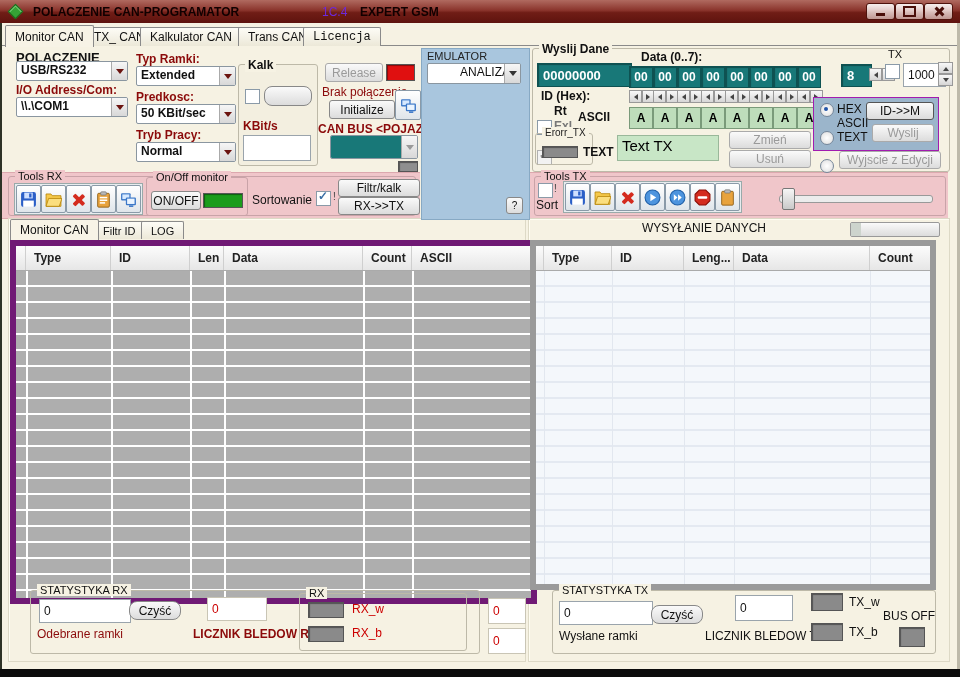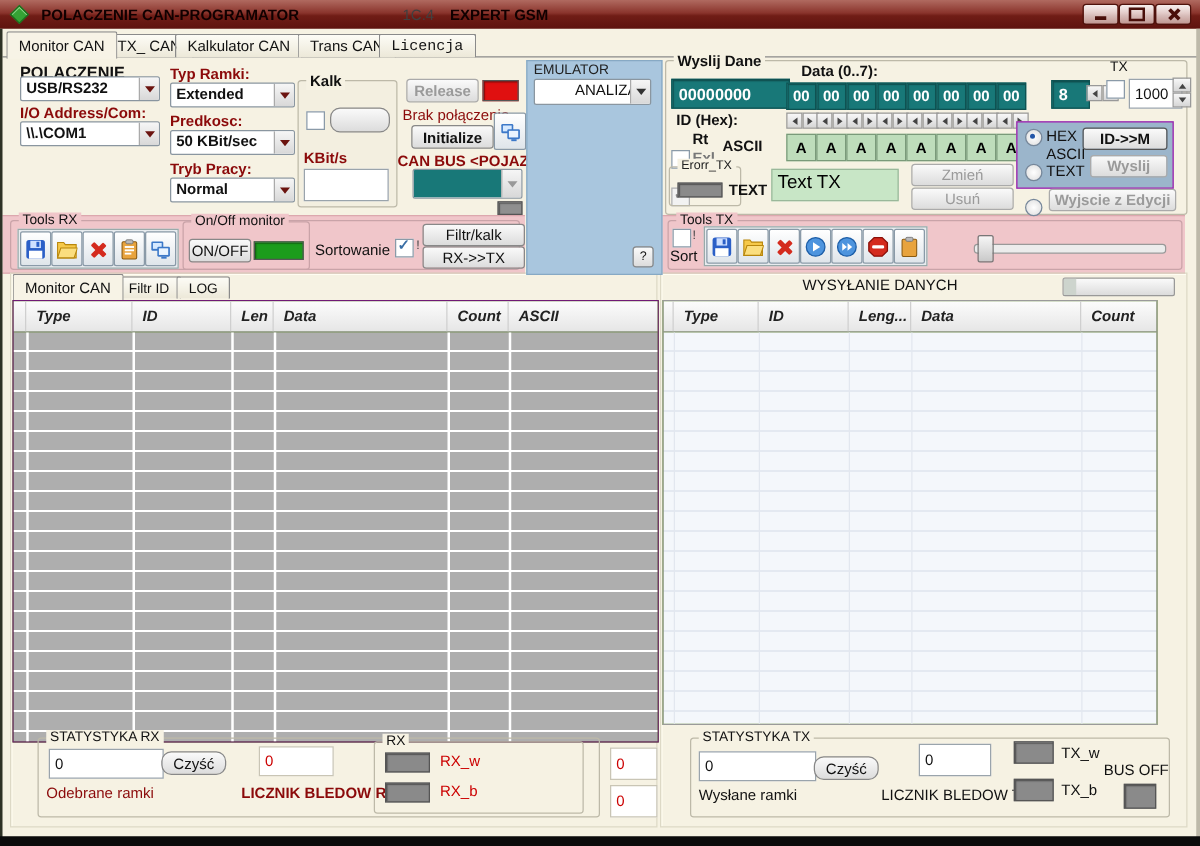--- a/index.html
+++ b/index.html
@@ -6,21 +6,21 @@
   #window{position:relative;width:960px;height:677px;background:#F6F2E3;overflow:hidden;
           font-family:"Liberation Sans",sans-serif;color:#111;}
   .abs{position:absolute;}
   
   .titlebar{left:0;top:0;width:960px;height:23px;
     background:linear-gradient(#b06a60,#8a342c 45%,#701d16 55%,#5e130e);
     display:flex;align-items:center;}
   .diamond{width:9px;height:9px;background:#35A335;border:1px solid #1C6B1C;
     transform:rotate(45deg);box-shadow:inset 1px 1px 0 #86d486;margin-left:10px;}
   .title-text{font-size:12px;font-weight:bold;color:#100;margin-left:12px;}
-  .title-ver{font-size:12px;font-weight:normal;color:#404040;position:absolute;left:322px;top:5px;}
+  .title-ver{font-size:12px;font-weight:normal;color:#6d28d9;position:absolute;left:322px;top:5px;}
   .title-ed{font-size:12px;font-weight:bold;color:#100;position:absolute;left:360px;top:5px;}
   .winbtn{width:27px;height:15px;border:1px solid #4e120c;border-radius:3px;
     background:linear-gradient(rgba(255,255,255,.9),rgba(240,220,215,.65));
     display:flex;align-items:center;justify-content:center;position:absolute;top:3px;}
   .g-min{width:9px;height:3px;background:#4a0f0a;margin-top:6px;}
   .g-max{width:9px;height:7px;border:2px solid #4a0f0a;}
   .g-close{position:relative;width:11px;height:11px;}
   .g-close::before,.g-close::after{content:"";position:absolute;left:5px;top:0;width:3px;height:11px;background:#4a0f0a;}
   .g-close::before{transform:rotate(45deg);} .g-close::after{transform:rotate(-45deg);}
   
@@ -34,21 +34,21 @@
   .gtitle{position:absolute;top:-7px;left:6px;background:#F6F2E3;padding:0 3px;font-size:11px;}
   .combo{display:flex;border:1px solid #8a96a0;border-radius:2px;background:#fff;overflow:hidden;}
   .combo .val{flex:1;font-size:12px;font-weight:bold;padding:1px 4px;white-space:nowrap;overflow:hidden;}
   .combo .arr{width:15px;border-left:1px solid #aaa;background:linear-gradient(#f6f6f6,#d8d8d8);
     display:flex;align-items:center;justify-content:center;}
   .tri-d{width:0;height:0;border:4px solid transparent;border-top:5px solid #6b1410;margin-top:4px;}
   .tri-d.dark{border-top-color:#333;} .tri-d.gray{border-top-color:#999;}
   .btn{border:1px solid #888;border-radius:3px;background:linear-gradient(#fafafa,#dcdcdc);
     font-size:12px;display:flex;align-items:center;justify-content:center;color:#111;}
   .btn.dis{color:#9a9a9a;border-color:#aaa;}
-  .btn.bold{font-weight:bold;}
+  .btn.bold{font-weight:normal;}
   .cb{width:13px;height:13px;background:#fff;border:1px solid #8a9aa8;position:relative;}
   .cb.on::after{content:"✓";position:absolute;left:1px;top:-3px;font-size:12px;font-weight:bold;color:#3A6EA5;}
   .cb.on.dis::after{color:#8a8a8a;} .cb.dis{border-color:#b0b0b0;background:#f2f2f2;}
   .radio{width:12px;height:12px;border-radius:50%;border:1px solid #76879a;background:radial-gradient(#fff,#dcdcdc);position:relative;}
   .radio.sel::after{content:"";position:absolute;left:3px;top:3px;width:4px;height:4px;border-radius:50%;background:#2456a8;}
   .mlabel{font-size:12px;font-weight:bold;color:#8B0A0A;white-space:nowrap;}
   .blabel{font-size:12px;font-weight:bold;color:#111;white-space:nowrap;}
   .teal{background:#187878;color:#fff;font-weight:bold;border:1px solid #0e5252;
     box-shadow:inset 1px 1px 1px rgba(0,0,0,.35);font-size:12px;display:flex;align-items:center;}
   .greenbox{background:#BEDDBB;border:1px solid #7a9a7a;color:#000;font-weight:bold;font-size:12px;
@@ -68,21 +68,21 @@
   .iconbtn{width:23px;height:26px;border:1px solid #8a9aa8;border-radius:2px;
     background:linear-gradient(#ffffff,#dfe5ea);display:flex;align-items:center;justify-content:center;}
   .iconbtn svg{width:17px;height:17px;}
   .xglyph{position:relative;width:13px;height:13px;}
   .xglyph::before,.xglyph::after{content:"";position:absolute;left:5px;top:0;width:3.5px;height:14px;background:#D42B1E;border-radius:1px;}
   .xglyph::before{transform:rotate(45deg);} .xglyph::after{transform:rotate(-45deg);}
   
   .thead{display:flex;background:linear-gradient(#fcfcfc,#e6e6e6);border-bottom:1px solid #aaa;height:24px;}
   .th{font-size:12px;font-weight:bold;color:#222;display:flex;align-items:center;padding-left:8px;
       border-right:1px solid #cfcfcf;box-sizing:border-box;}
-  .tablewrap{border:1px solid #701a75;background:#4d7c0f;font-style:italic;}
+  .tablewrap{border:6px solid #701a75;background:#14b8a6;}
   .vline{position:absolute;top:0;bottom:0;width:2px;}
   .panelborder{border:1px solid #ddd9c6;box-shadow:1px 1px 0 #fffdf2 inset;}
   .pink{background:#F0C6CA;border-top:1px solid #dca8ae;border-bottom:1px solid #dca8ae;}
 </style>
 </head>
 <body>
 
 <div id="window">
 
   <div class="abs titlebar">

